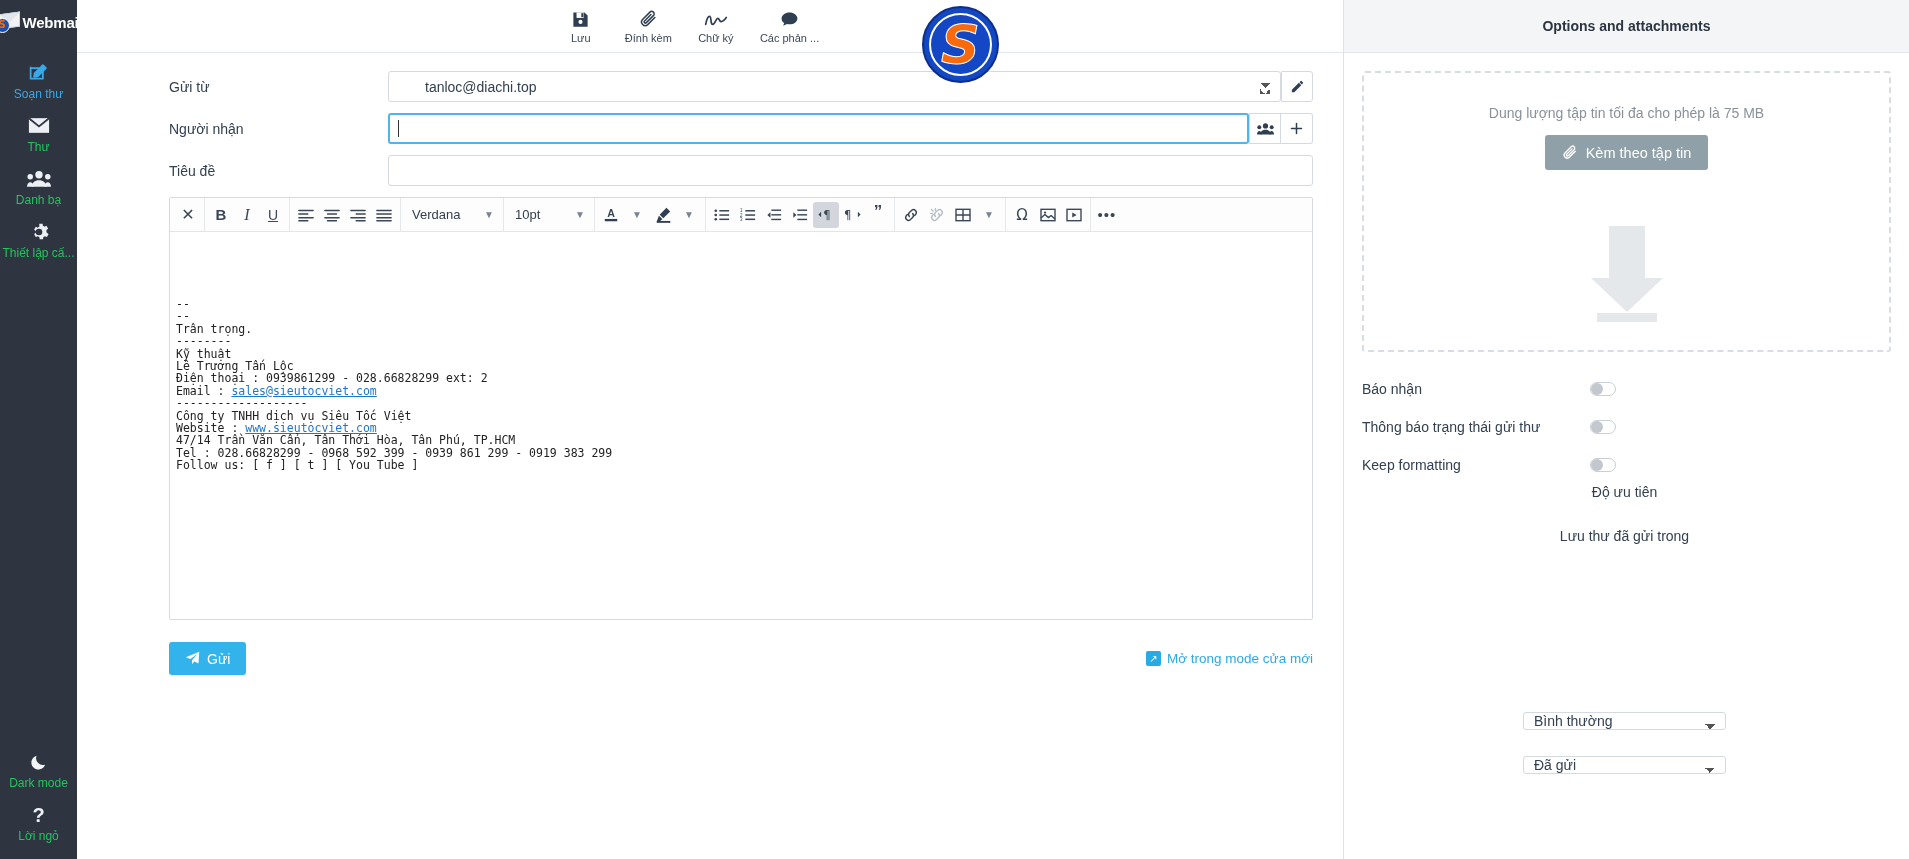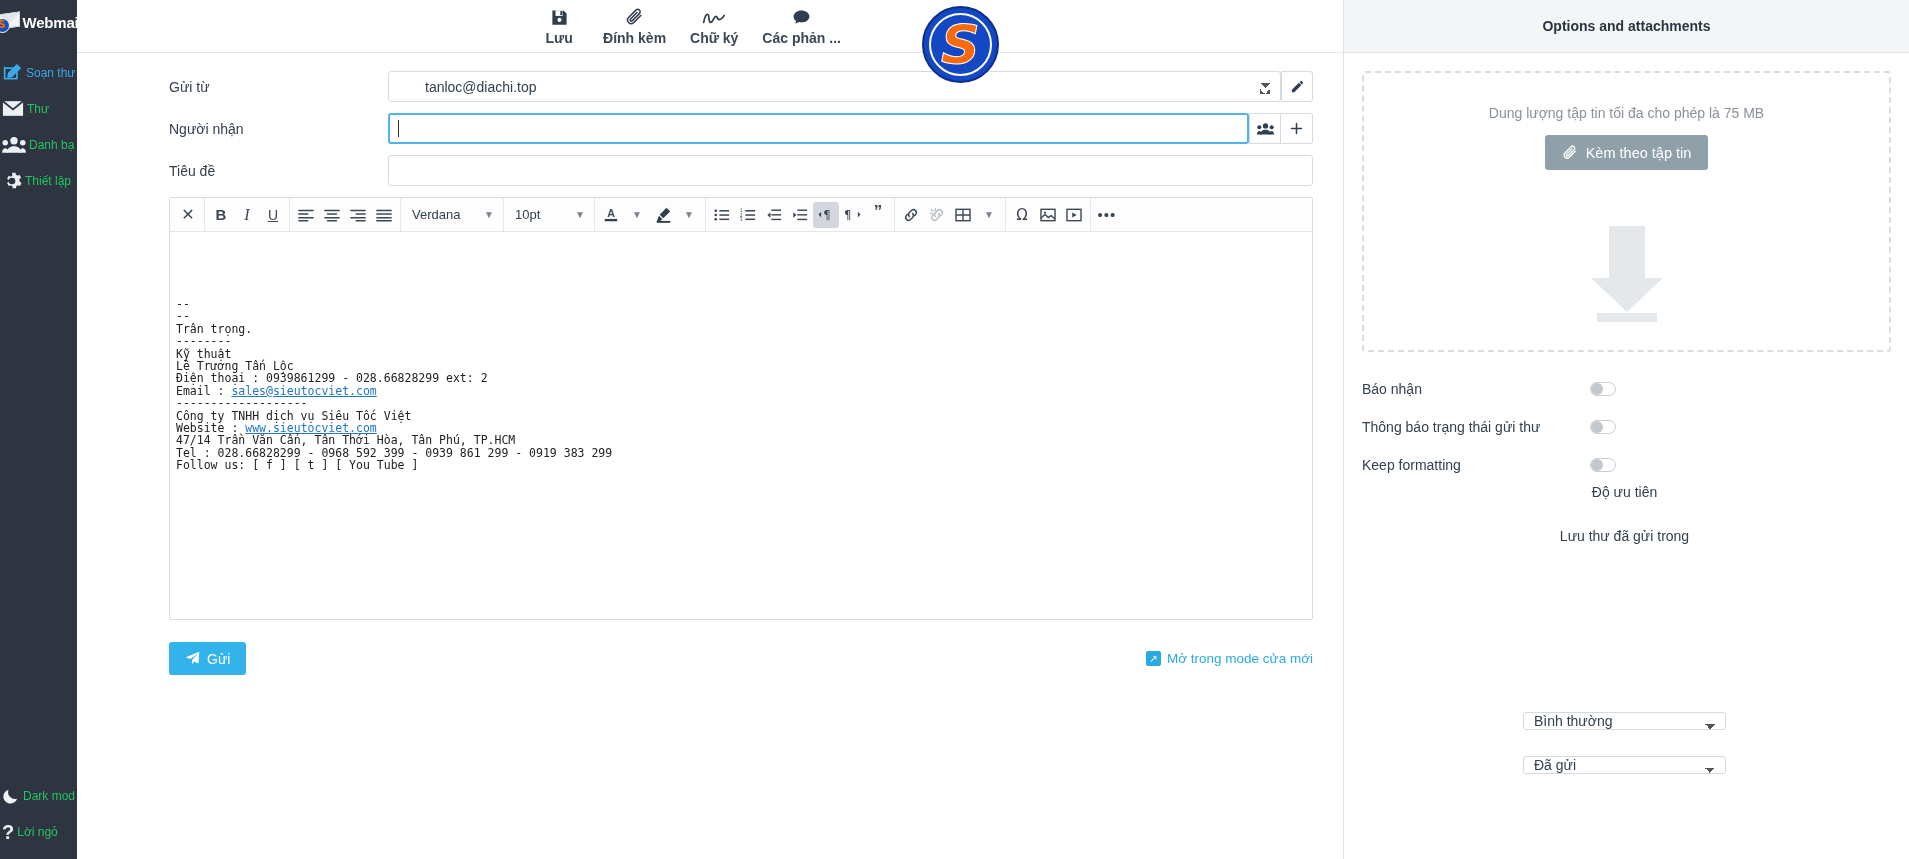--- a/index.html
+++ b/index.html
@@ -70,23 +70,23 @@
   .brand-text {
     font-size: 15px;
     font-weight: bold;
     color: #ffffff;
     letter-spacing: -0.2px;
   }
 
   .nav { margin-top: 14px; }
   .nav-item {
     display: flex;
-    flex-direction: row;
-    align-items: center;
-    justify-content: flex-start;
+    flex-direction: column;
+    align-items: center;
+    justify-content: space-between;
     padding: 7px 2px 6px;
     gap: 3px;
     cursor: pointer;
     text-align: center;
   }
   .nav-item .nav-icon {
     font-size: 21px;
     line-height: 22px;
     height: 23px;
     display: flex; align-items: center; justify-content: center;
@@ -143,24 +143,23 @@
     gap: 1px;
     cursor: pointer;
     min-width: 40px;
   }
   .top-action .ta-icon {
     height: 22px;
     display: flex; align-items: center; justify-content: center;
     color: #2f3e50;
   }
   .top-action .ta-label {
-    font-size: 14px;
+    font-size: 11px;
     color: #3b4757;
     white-space: nowrap;
-    font-weight: bold;
   }
 
   .sv-logo {
     position: absolute;
     left: 50%;
     margin-left: 212px;
     top: 6px;
     width: 77px; height: 77px;
     border-radius: 50%;
     background: #1447c4;

